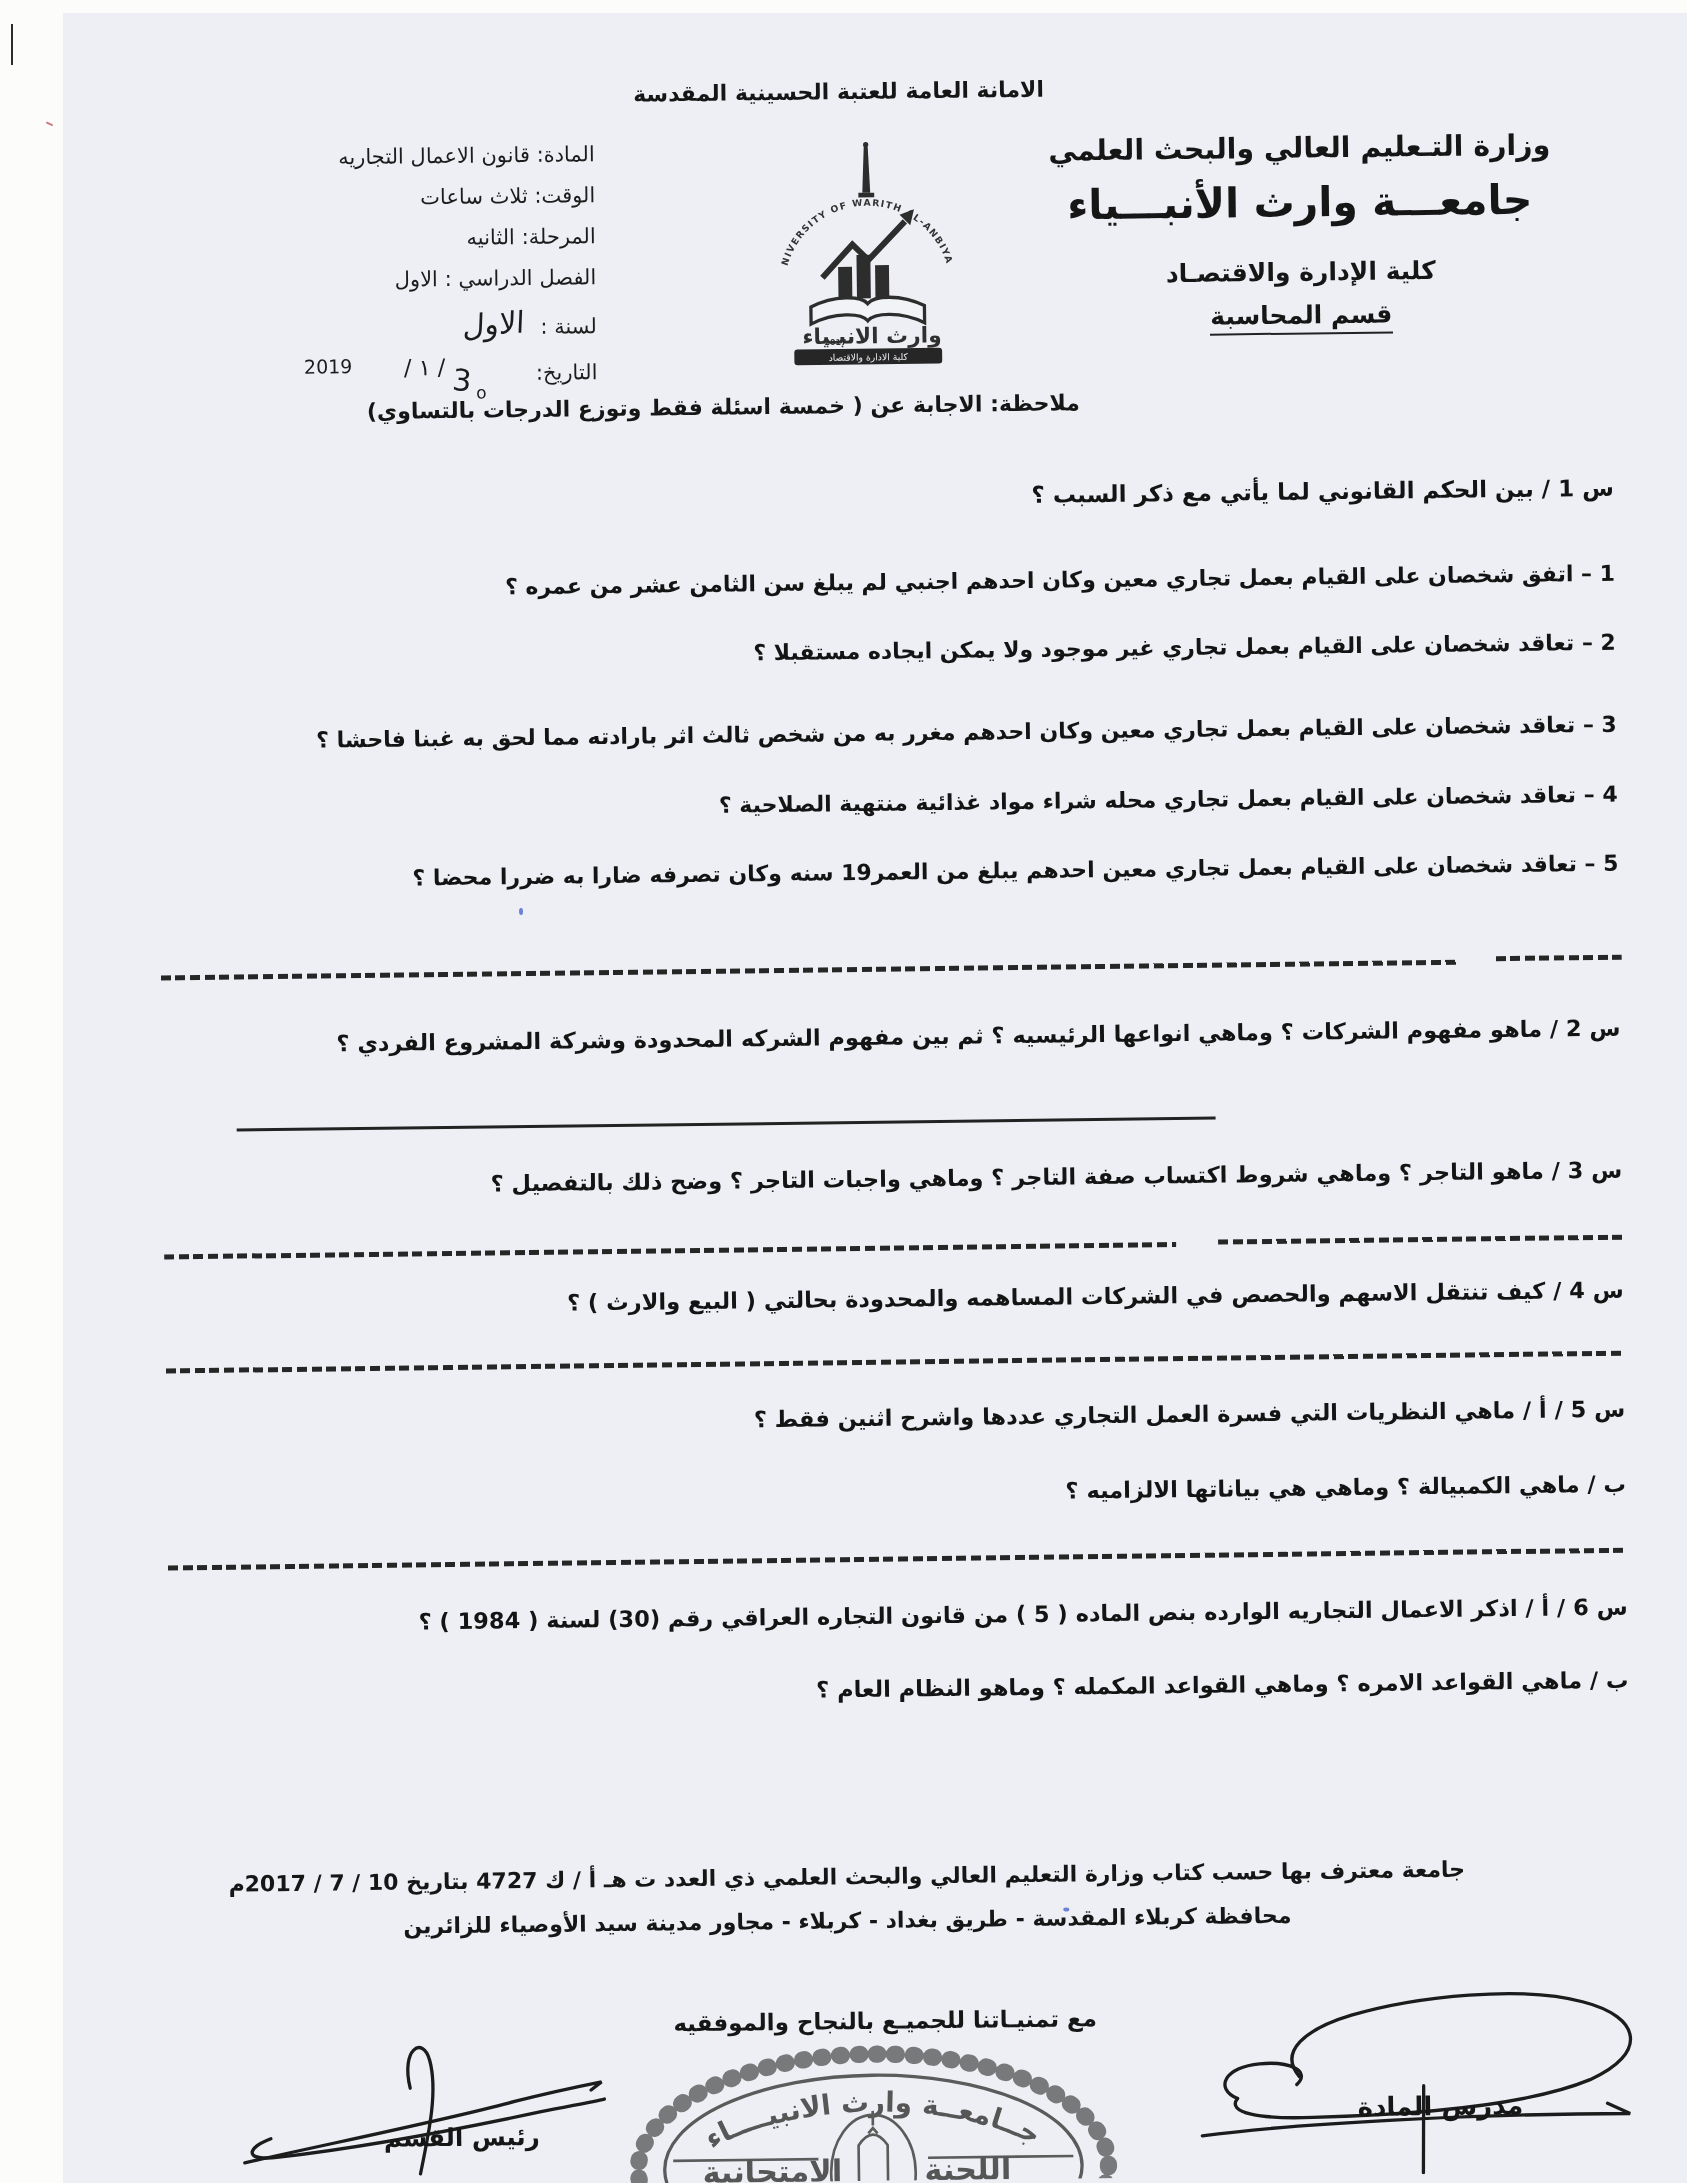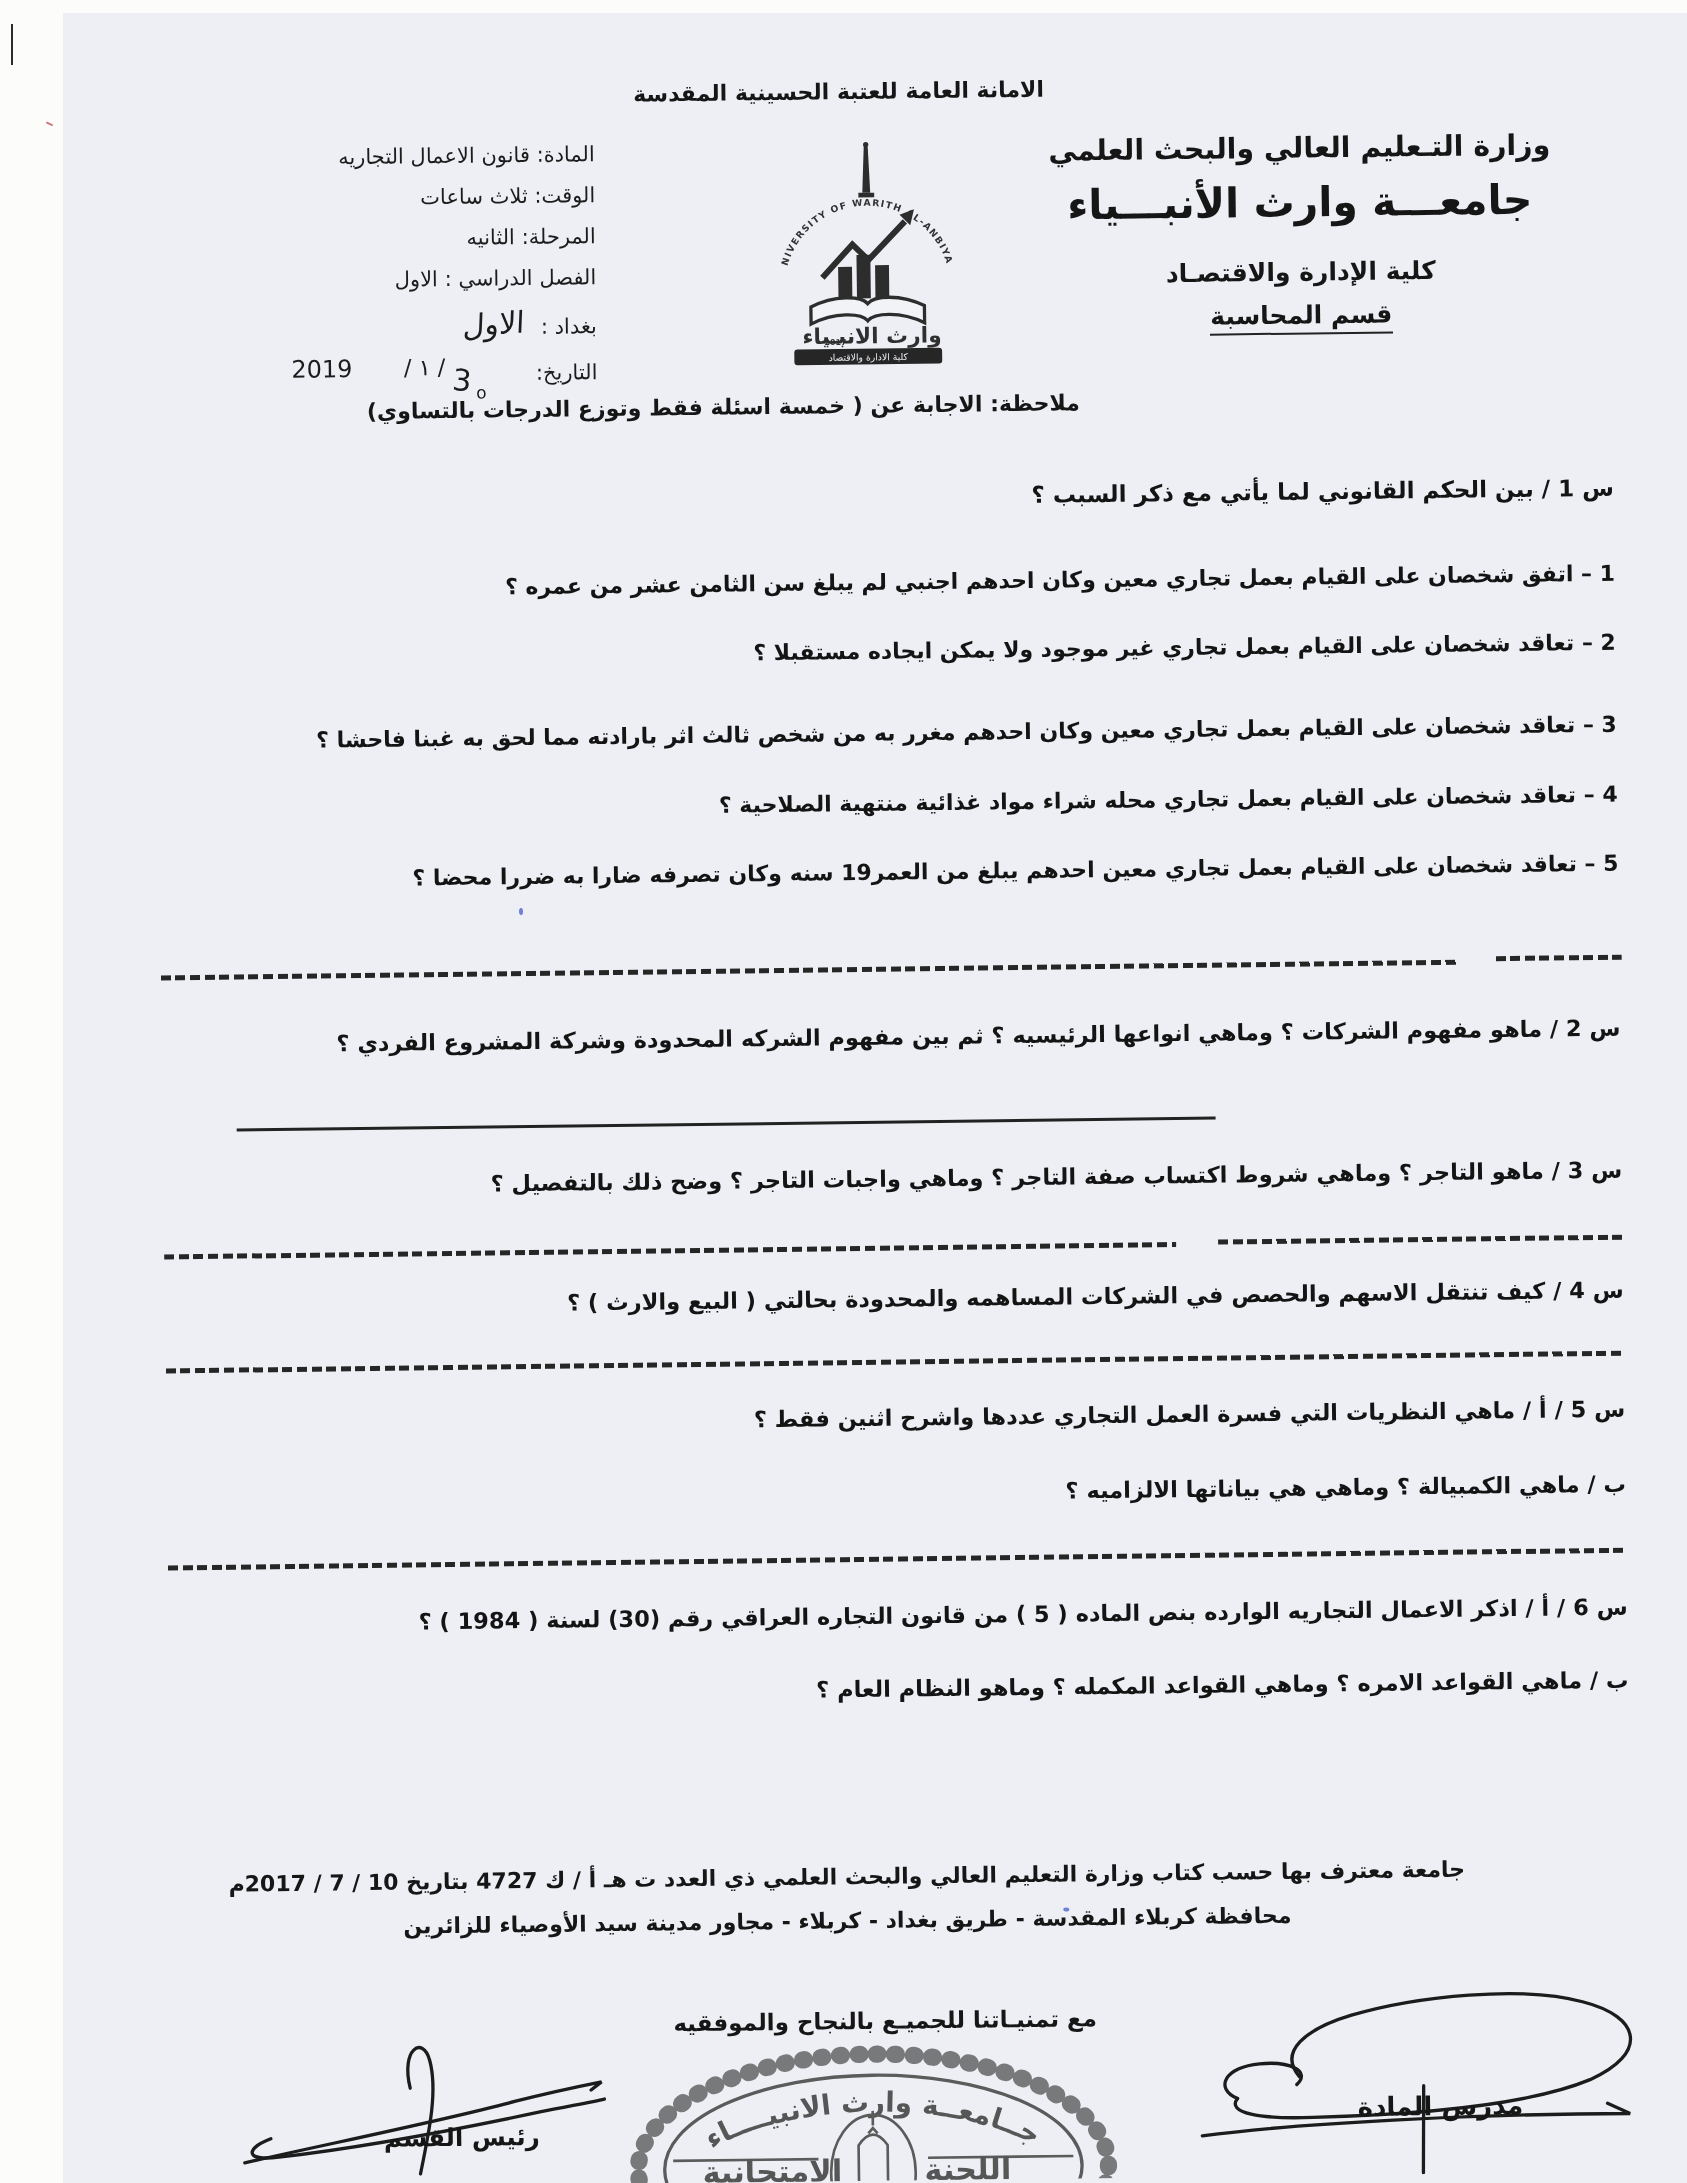--- a/index.html
+++ b/index.html
@@ -38,29 +38,29 @@
       <span style="border-bottom:2px solid #222;padding-bottom:3.3px;">قسم المحاسبة</span>
     </div>
   </div>
 
   <div style="position:absolute;left:93px;top:126px;width:450px;">
     <div class="il" style="top:0;">المادة: قانون الاعمال التجاريه</div>
     <div class="il" style="top:41px;">الوقت:  ثلاث  ساعات</div>
     <div class="il" style="top:82px;">المرحلة: الثانيه</div>
     <div class="il" style="top:123px;">الفصل الدراسي : الاول</div>
     <div class="il" style="top:163px;">
-      <span>بغداد :</span>
+      <span>لسنة :</span>
       <span class="hand" style="font-size:30px;letter-spacing:6.6px;transform:rotate(-3deg) skewX(-6deg);margin-right:9.3px;">الاول</span>
     </div>
     <div class="il" style="top:210px;height:46px;width:450px;">
       <span style="position:absolute;right:0;margin-top:8px;">التاريخ:</span>
       <span class="hand" style="position:absolute;right:126px;top:9.3px;font-size:30px;transform:rotate(6deg);">3</span>
       <span class="hand" style="position:absolute;right:111px;top:29px;font-size:17px;">o</span>
       <span style="position:absolute;right:152px;top:0;font-size:22.5px;">/ ١ /</span>
-      <span style="position:absolute;right:245px;top:0;font-size:24px;">2019</span>
+      <span style="position:absolute;right:245px;top:0;font-size:19px;">2019</span>
     </div>
   </div>
 
   <div style="position:absolute;left:715px;top:127px;width:198px;height:228px;opacity:.92;">
     <svg width="198" height="228" viewBox="0 0 300 345">
       <g fill="#1d1d1d">
         <circle cx="150" cy="7" r="4"></circle>
         <path d="M147,10 L153,10 L156,80 L144,80 Z"></path>
         <rect x="138" y="80" width="24" height="7"></rect>
       </g>

